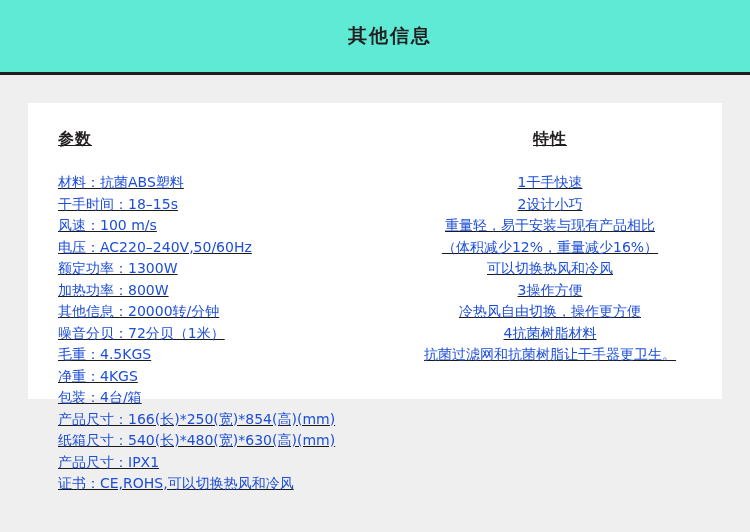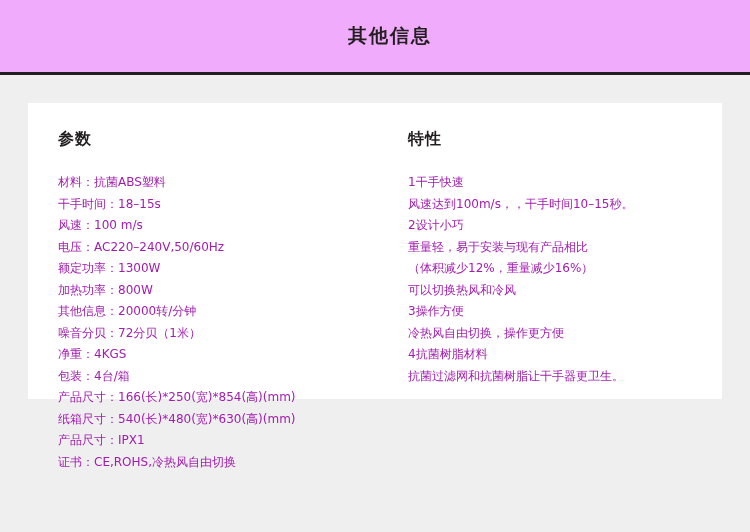--- a/index.html
+++ b/index.html
@@ -18,21 +18,21 @@
     position: relative;
     width: 750px;
     height: 532px;
     background: #ffffff;
   }
   .header {
     height: 72px;
     display: flex;
     align-items: center;
     justify-content: center;
-    background: #f0abfc;
+    background: #5eead4;
     border-bottom: 3px solid #231f20;
     padding-left: 30px;
   }
   .header-title {
     font-size: 19px;
     font-weight: bold;
     letter-spacing: 2px;
     color: #231f20;
   }
   .content-band {
@@ -41,46 +41,48 @@
     height: 457px;
     box-sizing: border-box;
   }
   .panel {
     margin: 0 28px;
     background: #ffffff;
     height: 296px;
     box-sizing: border-box;
     padding: 26px 30px 0 30px;
     display: flex;
+    text-decoration: underline;
   }
   .col-left {
     width: 350px;
     flex: 0 0 350px;
   }
   .col-right {
     flex: 1 1 auto;
+    text-align: center;
   }
   .col-title {
     font-size: 16px;
     font-weight: bold;
     color: #231f20;
     letter-spacing: 1px;
     margin-bottom: 22px;
   }
   .spec-list,
   .feat-list {
     list-style: none;
     margin: 0;
     padding: 0;
   }
   .spec-list li,
   .feat-list li {
-    font-size: 12px;
+    font-size: 14px;
     line-height: 21.5px;
-    color: #a21caf;
+    color: #1d4ed8;
     white-space: nowrap;
   }
   .feat-list li {
     white-space: normal;
   }
 </style>
 </head>
 <body>
 
 <div class="page">
@@ -96,34 +98,34 @@
         <div class="col-title">参数</div>
         <ul class="spec-list">
           <li>材料：抗菌ABS塑料</li>
           <li>干手时间：18–15s</li>
           <li>风速：100 m/s</li>
           <li>电压：AC220–240V,50/60Hz</li>
           <li>额定功率：1300W</li>
           <li>加热功率：800W</li>
           <li>其他信息：20000转/分钟</li>
           <li>噪音分贝：72分贝（1米）</li>
+          <li>毛重：4.5KGS</li>
           <li>净重：4KGS</li>
           <li>包装：4台/箱</li>
           <li>产品尺寸：166(长)*250(宽)*854(高)(mm)</li>
           <li>纸箱尺寸：540(长)*480(宽)*630(高)(mm)</li>
           <li>产品尺寸：IPX1</li>
-          <li>证书：CE,ROHS,冷热风自由切换</li>
+          <li>证书：CE,ROHS,可以切换热风和冷风</li>
         </ul>
       </div>
 
       <div class="col-right">
         <div class="col-title">特性</div>
         <ul class="feat-list">
           <li>1干手快速</li>
-          <li>风速达到100m/s，，干手时间10–15秒。</li>
           <li>2设计小巧</li>
           <li>重量轻，易于安装与现有产品相比</li>
           <li>（体积减少12%，重量减少16%）</li>
           <li>可以切换热风和冷风</li>
           <li>3操作方便</li>
           <li>冷热风自由切换，操作更方便</li>
           <li>4抗菌树脂材料</li>
           <li>抗菌过滤网和抗菌树脂让干手器更卫生。</li>
         </ul>
       </div>

